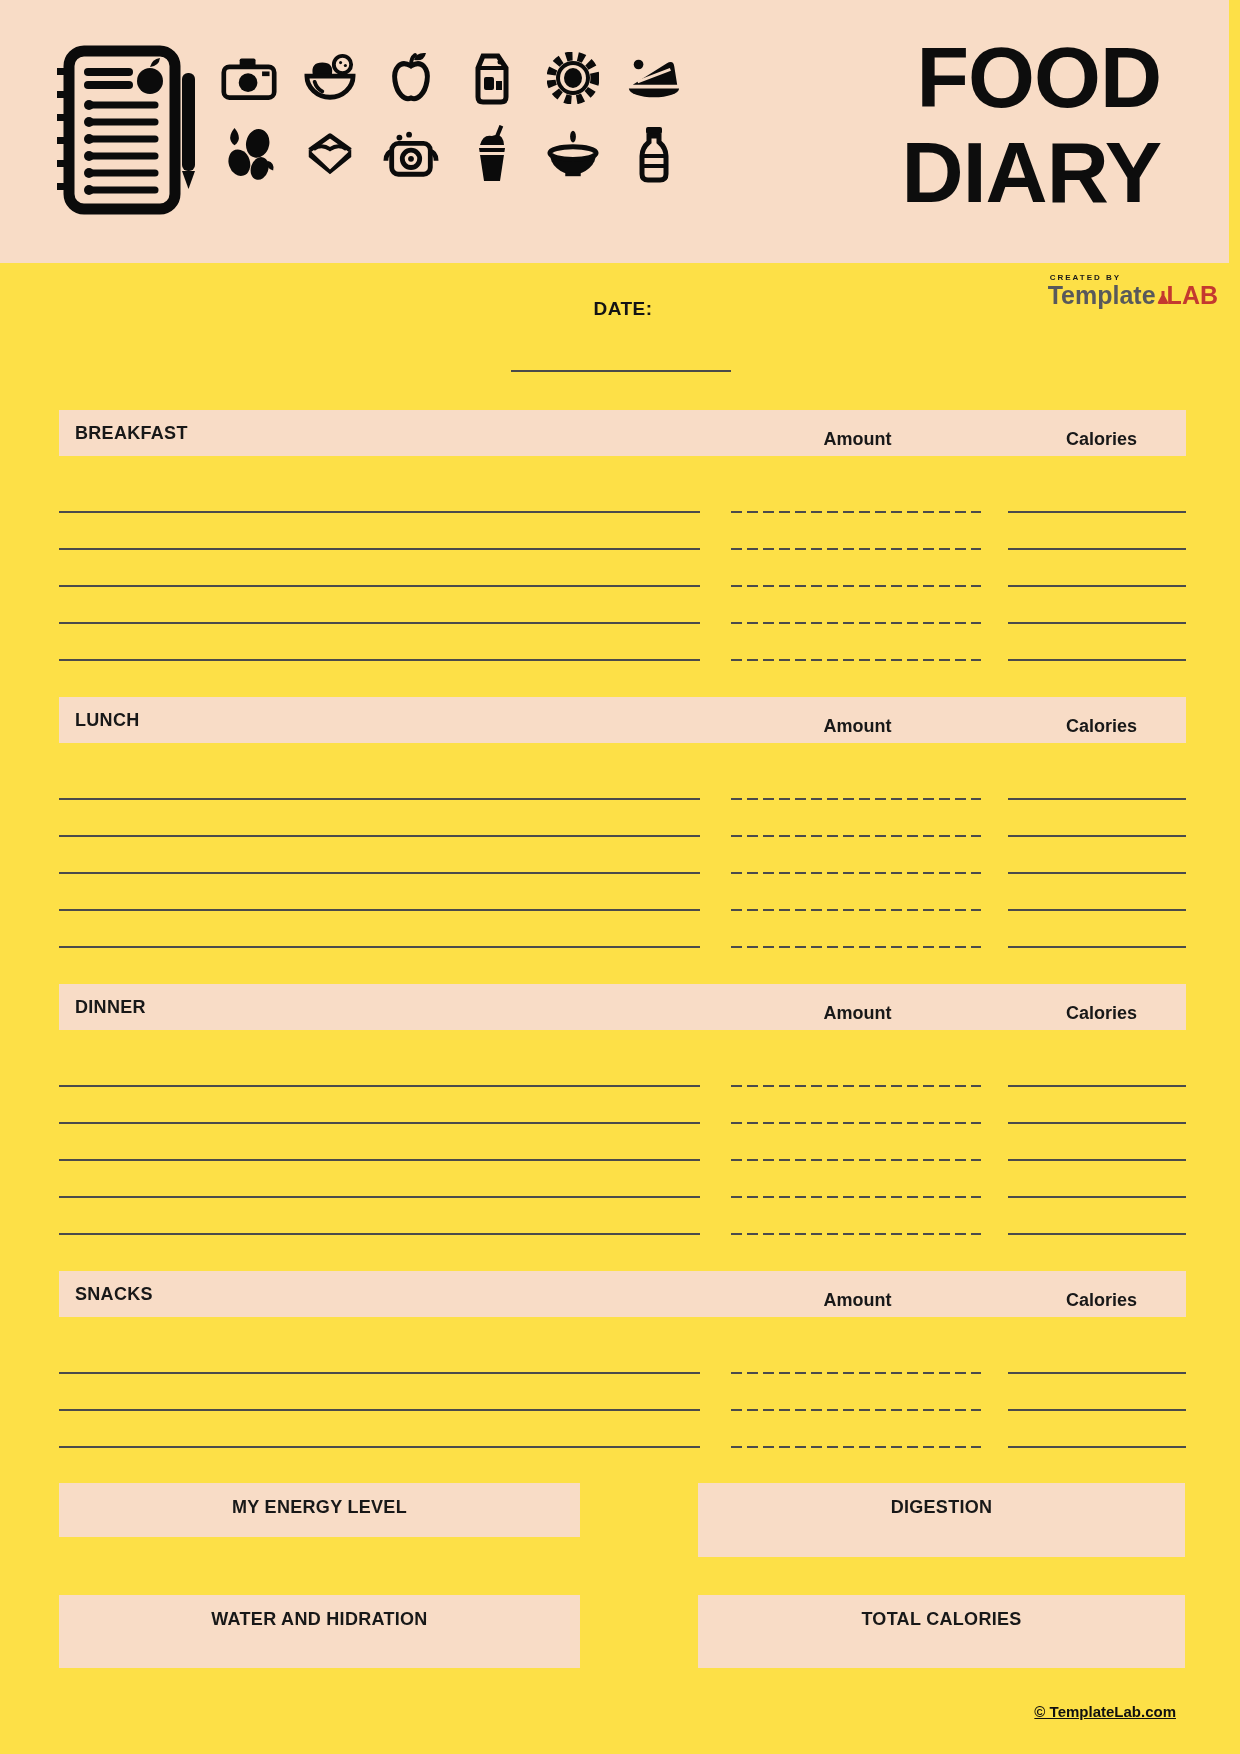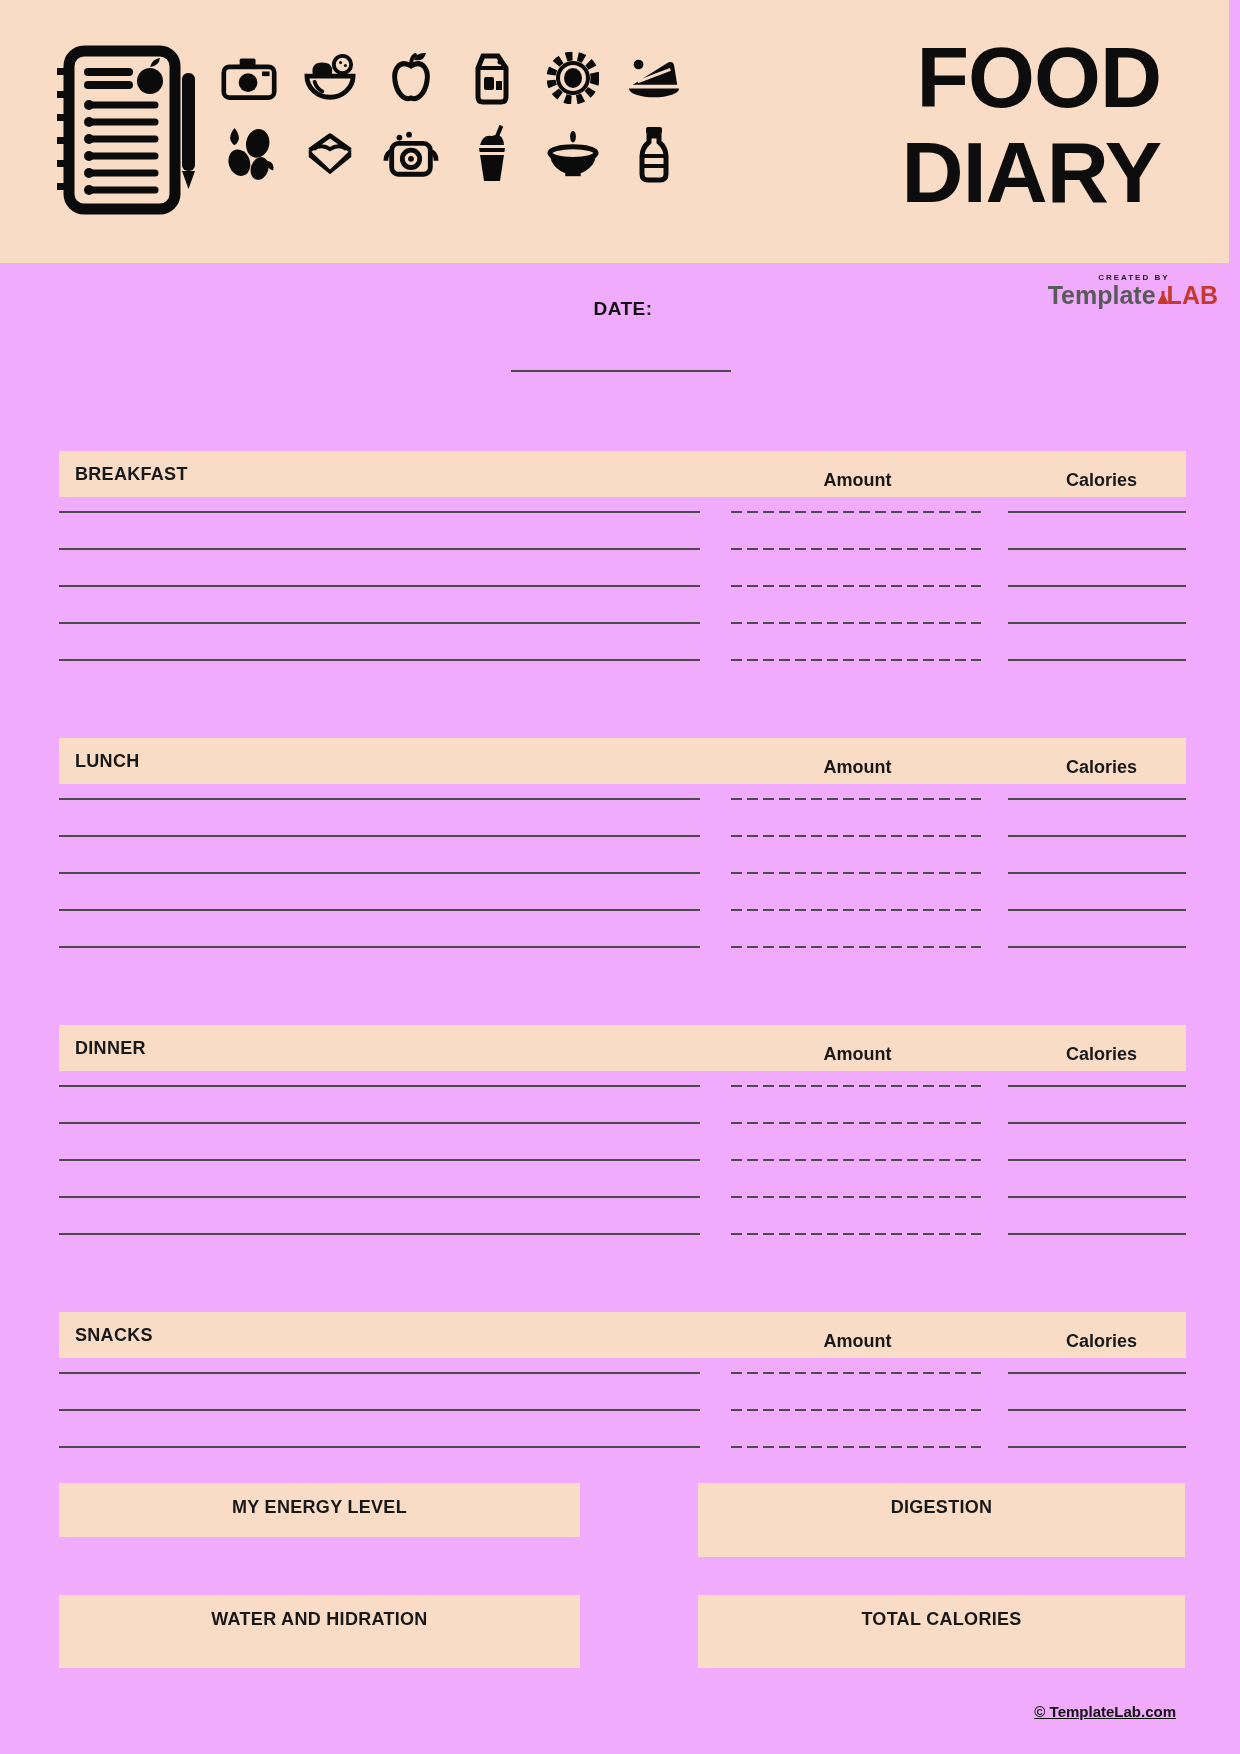--- a/index.html
+++ b/index.html
@@ -1,47 +1,47 @@
 <!DOCTYPE html>
 <html><head>
 <meta charset="utf-8">
 <style>
   html,body{margin:0;padding:0;background:#e9e9e9;}
   .page{
-    position:relative;width:1240px;height:1754px;background:#f0abfc;
+    position:relative;width:1240px;height:1754px;background:#fde047;
     font-family:"Liberation Sans", sans-serif;color:#161616;overflow:hidden;
     margin:0 auto;
   }
   
   .band{position:absolute;left:0;top:0;width:1229px;height:263px;background:#f8dcc6;}
   .notebook{position:absolute;left:57px;top:45px;width:140px;height:172px;}
   .icon-grid{
     position:absolute;left:208px;top:40px;width:486px;height:152px;
     display:grid;grid-template-columns:repeat(6,1fr);grid-template-rows:1fr 1fr;
     align-items:center;justify-items:center;
   }
   .mini-icon{width:58px;height:62px;display:flex;align-items:center;justify-content:center;}
   .title{
     position:absolute;top:30px;right:68px;text-align:right;
     font-size:86px;font-weight:800;line-height:1.1;color:#0d0d0d;letter-spacing:-1px;
   }
   
-  .logo{position:absolute;top:274px;right:22px;text-align:center;line-height:1;}
+  .logo{position:absolute;top:274px;right:22px;text-align:left;line-height:1;}
   .created-by{font-size:8px;font-weight:bold;letter-spacing:2px;color:#1a1a1a;margin:0 0 1px 2px;}
   .brand{font-size:25px;font-weight:700;color:#58595b;white-space:nowrap;}
   .brand .lab{color:#c4392f;font-weight:800;}
   .flask{display:inline-block;margin:0 -2px 0 1px;vertical-align:-1px;}
   
   .date-label{position:absolute;top:298px;left:0;width:1246px;text-align:center;
     font-size:19px;font-weight:bold;letter-spacing:.5px;color:#141414;}
   .date-line{position:absolute;left:511px;top:370px;width:220px;height:2px;background:#4a4a4a;}
   
   .section{position:absolute;left:0;width:1240px;height:270px;}
   .sec0{top:410px}.sec1{top:697px}.sec2{top:984px}.sec3{top:1271px}
-  .bar{position:absolute;left:59px;top:0;width:1127px;height:46px;background:#f8dcc6;margin-top:41px;}
+  .bar{position:absolute;left:59px;top:0;width:1127px;height:46px;background:#f8dcc6;}
   .bar-label{position:absolute;left:16px;top:0;height:46px;display:flex;align-items:center;
     font-size:18px;font-weight:bold;letter-spacing:.3px;color:#181818;}
   .bar-col{position:absolute;top:0;height:58px;width:185px;display:flex;align-items:center;
     justify-content:center;font-size:18px;font-weight:bold;color:#181818;}
   .col-amount{left:706px}
   .col-cal{left:950px}
   .row{position:absolute;left:0;width:1240px;height:2px;}
   .wline{position:absolute;top:0;height:2px;display:block;}
   .line-food{left:59px;width:641px;background:#4b4b4b;}
   .line-amount{left:731px;width:250px;

